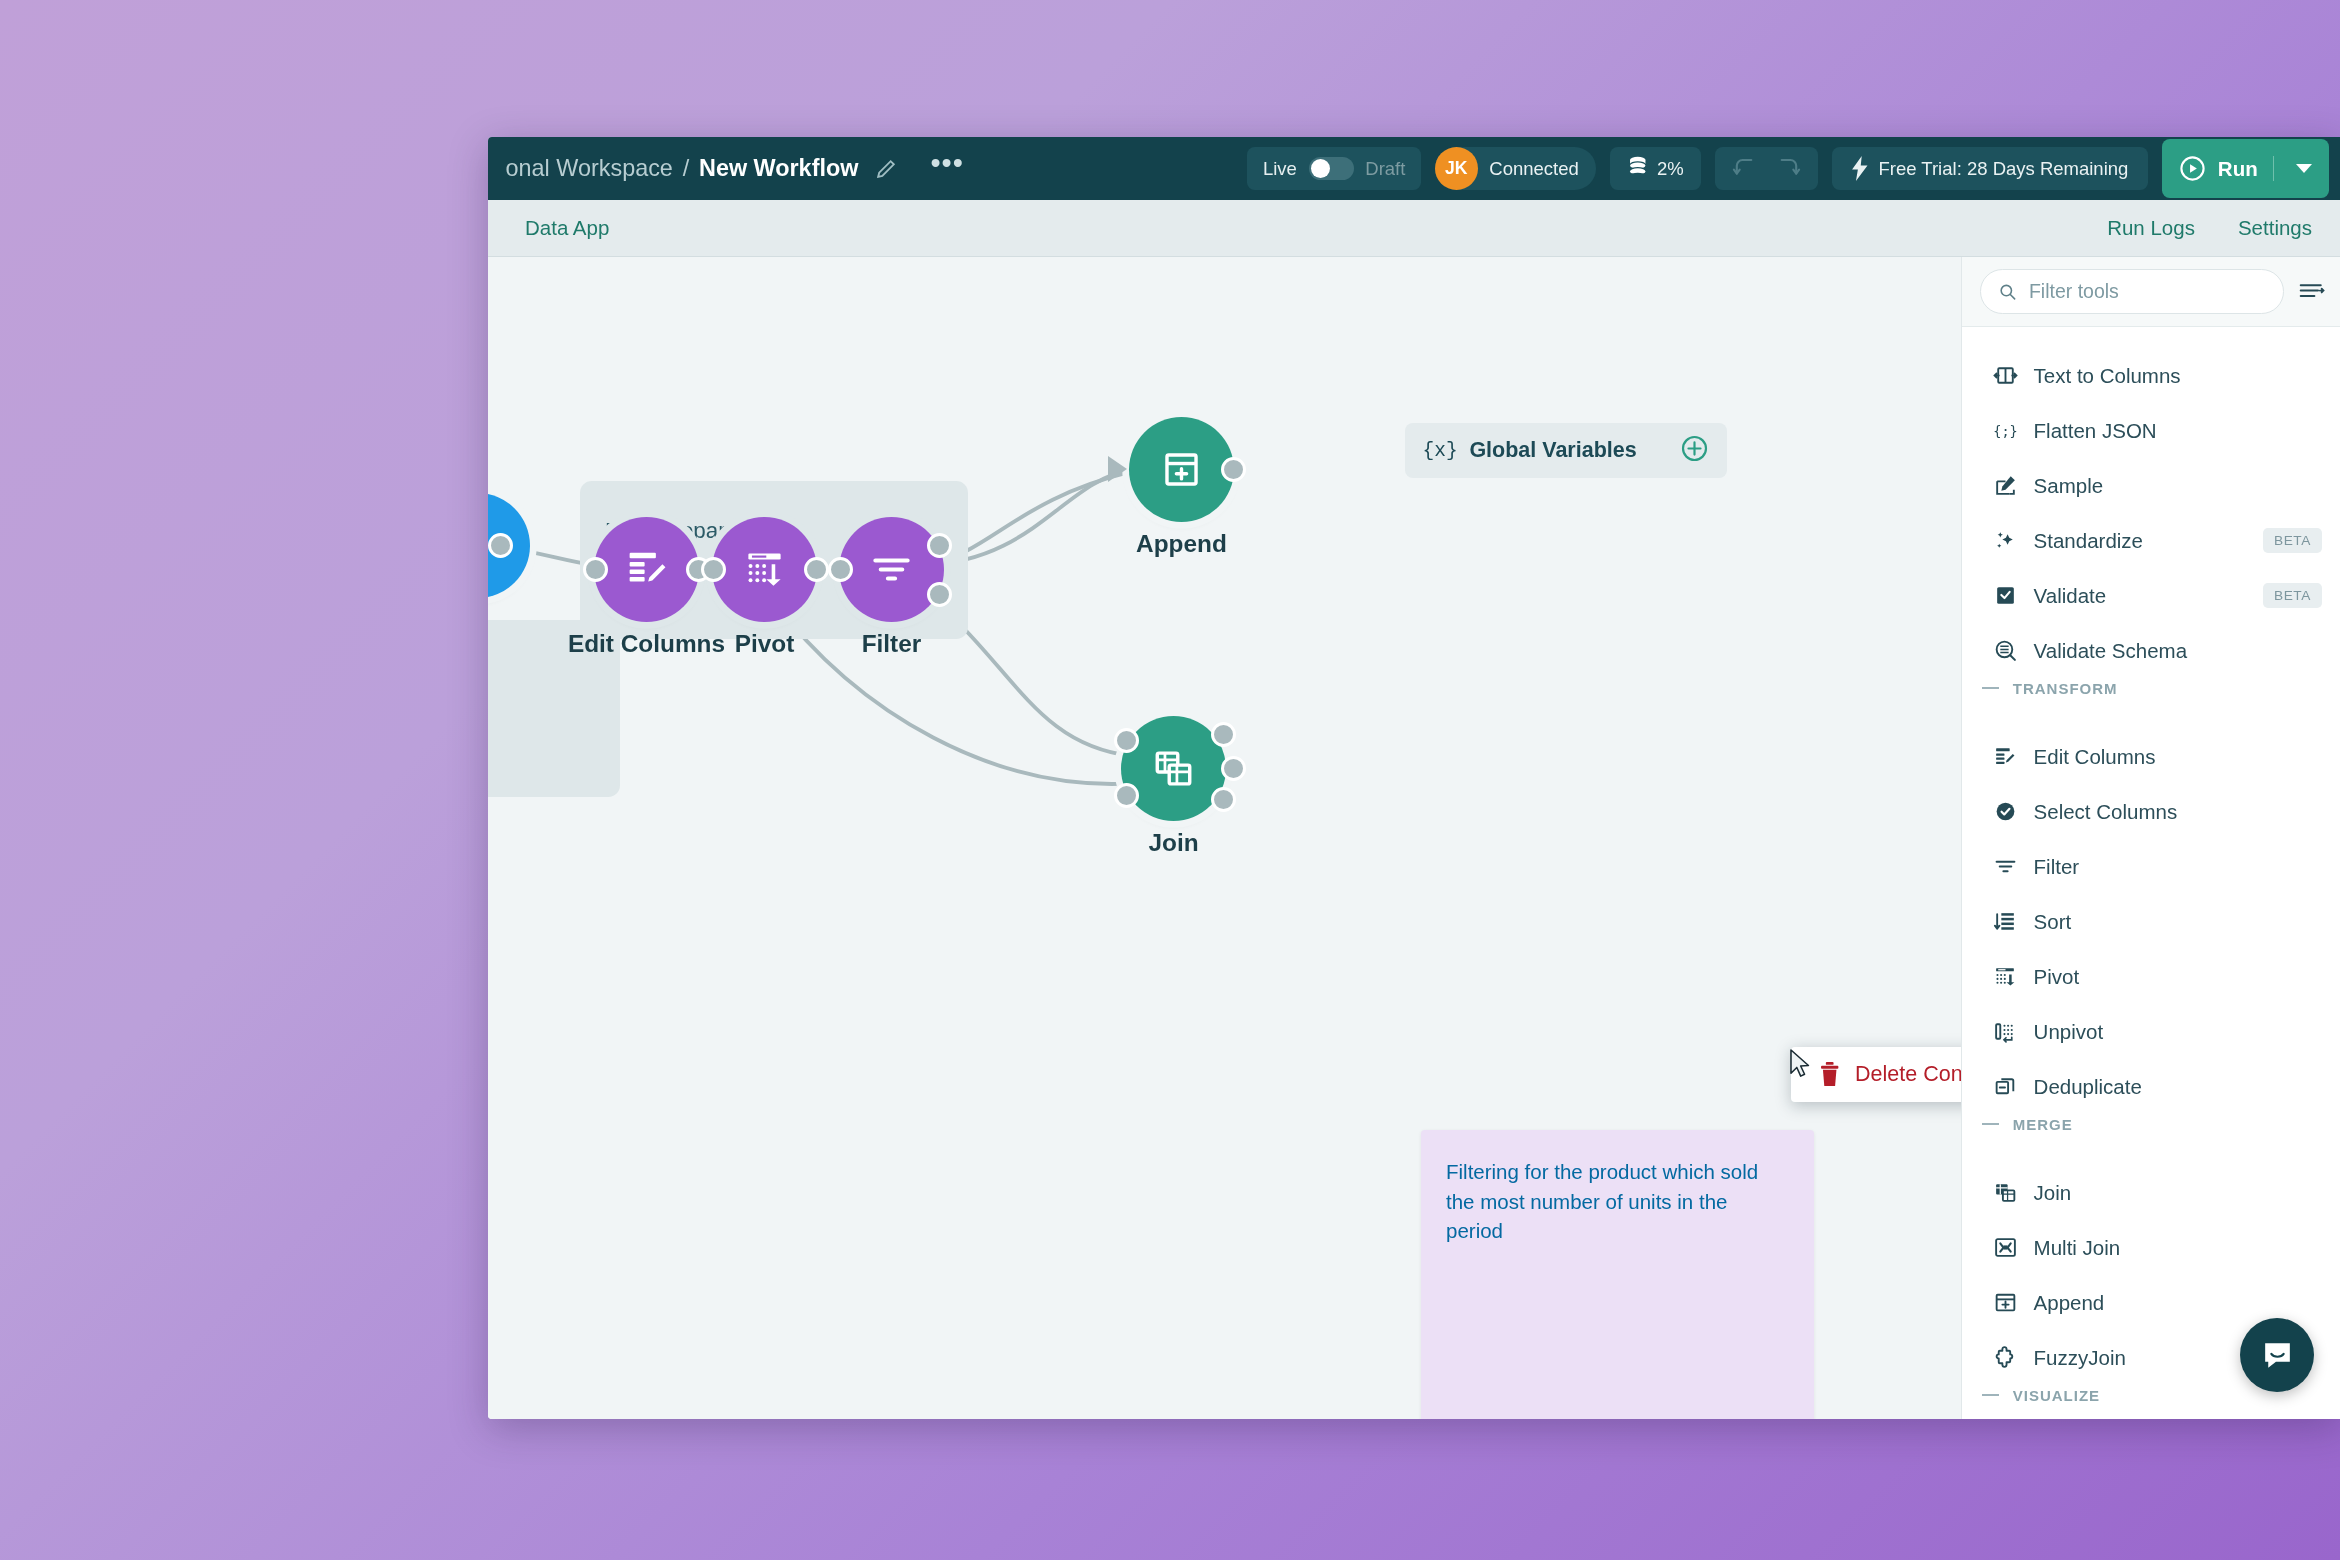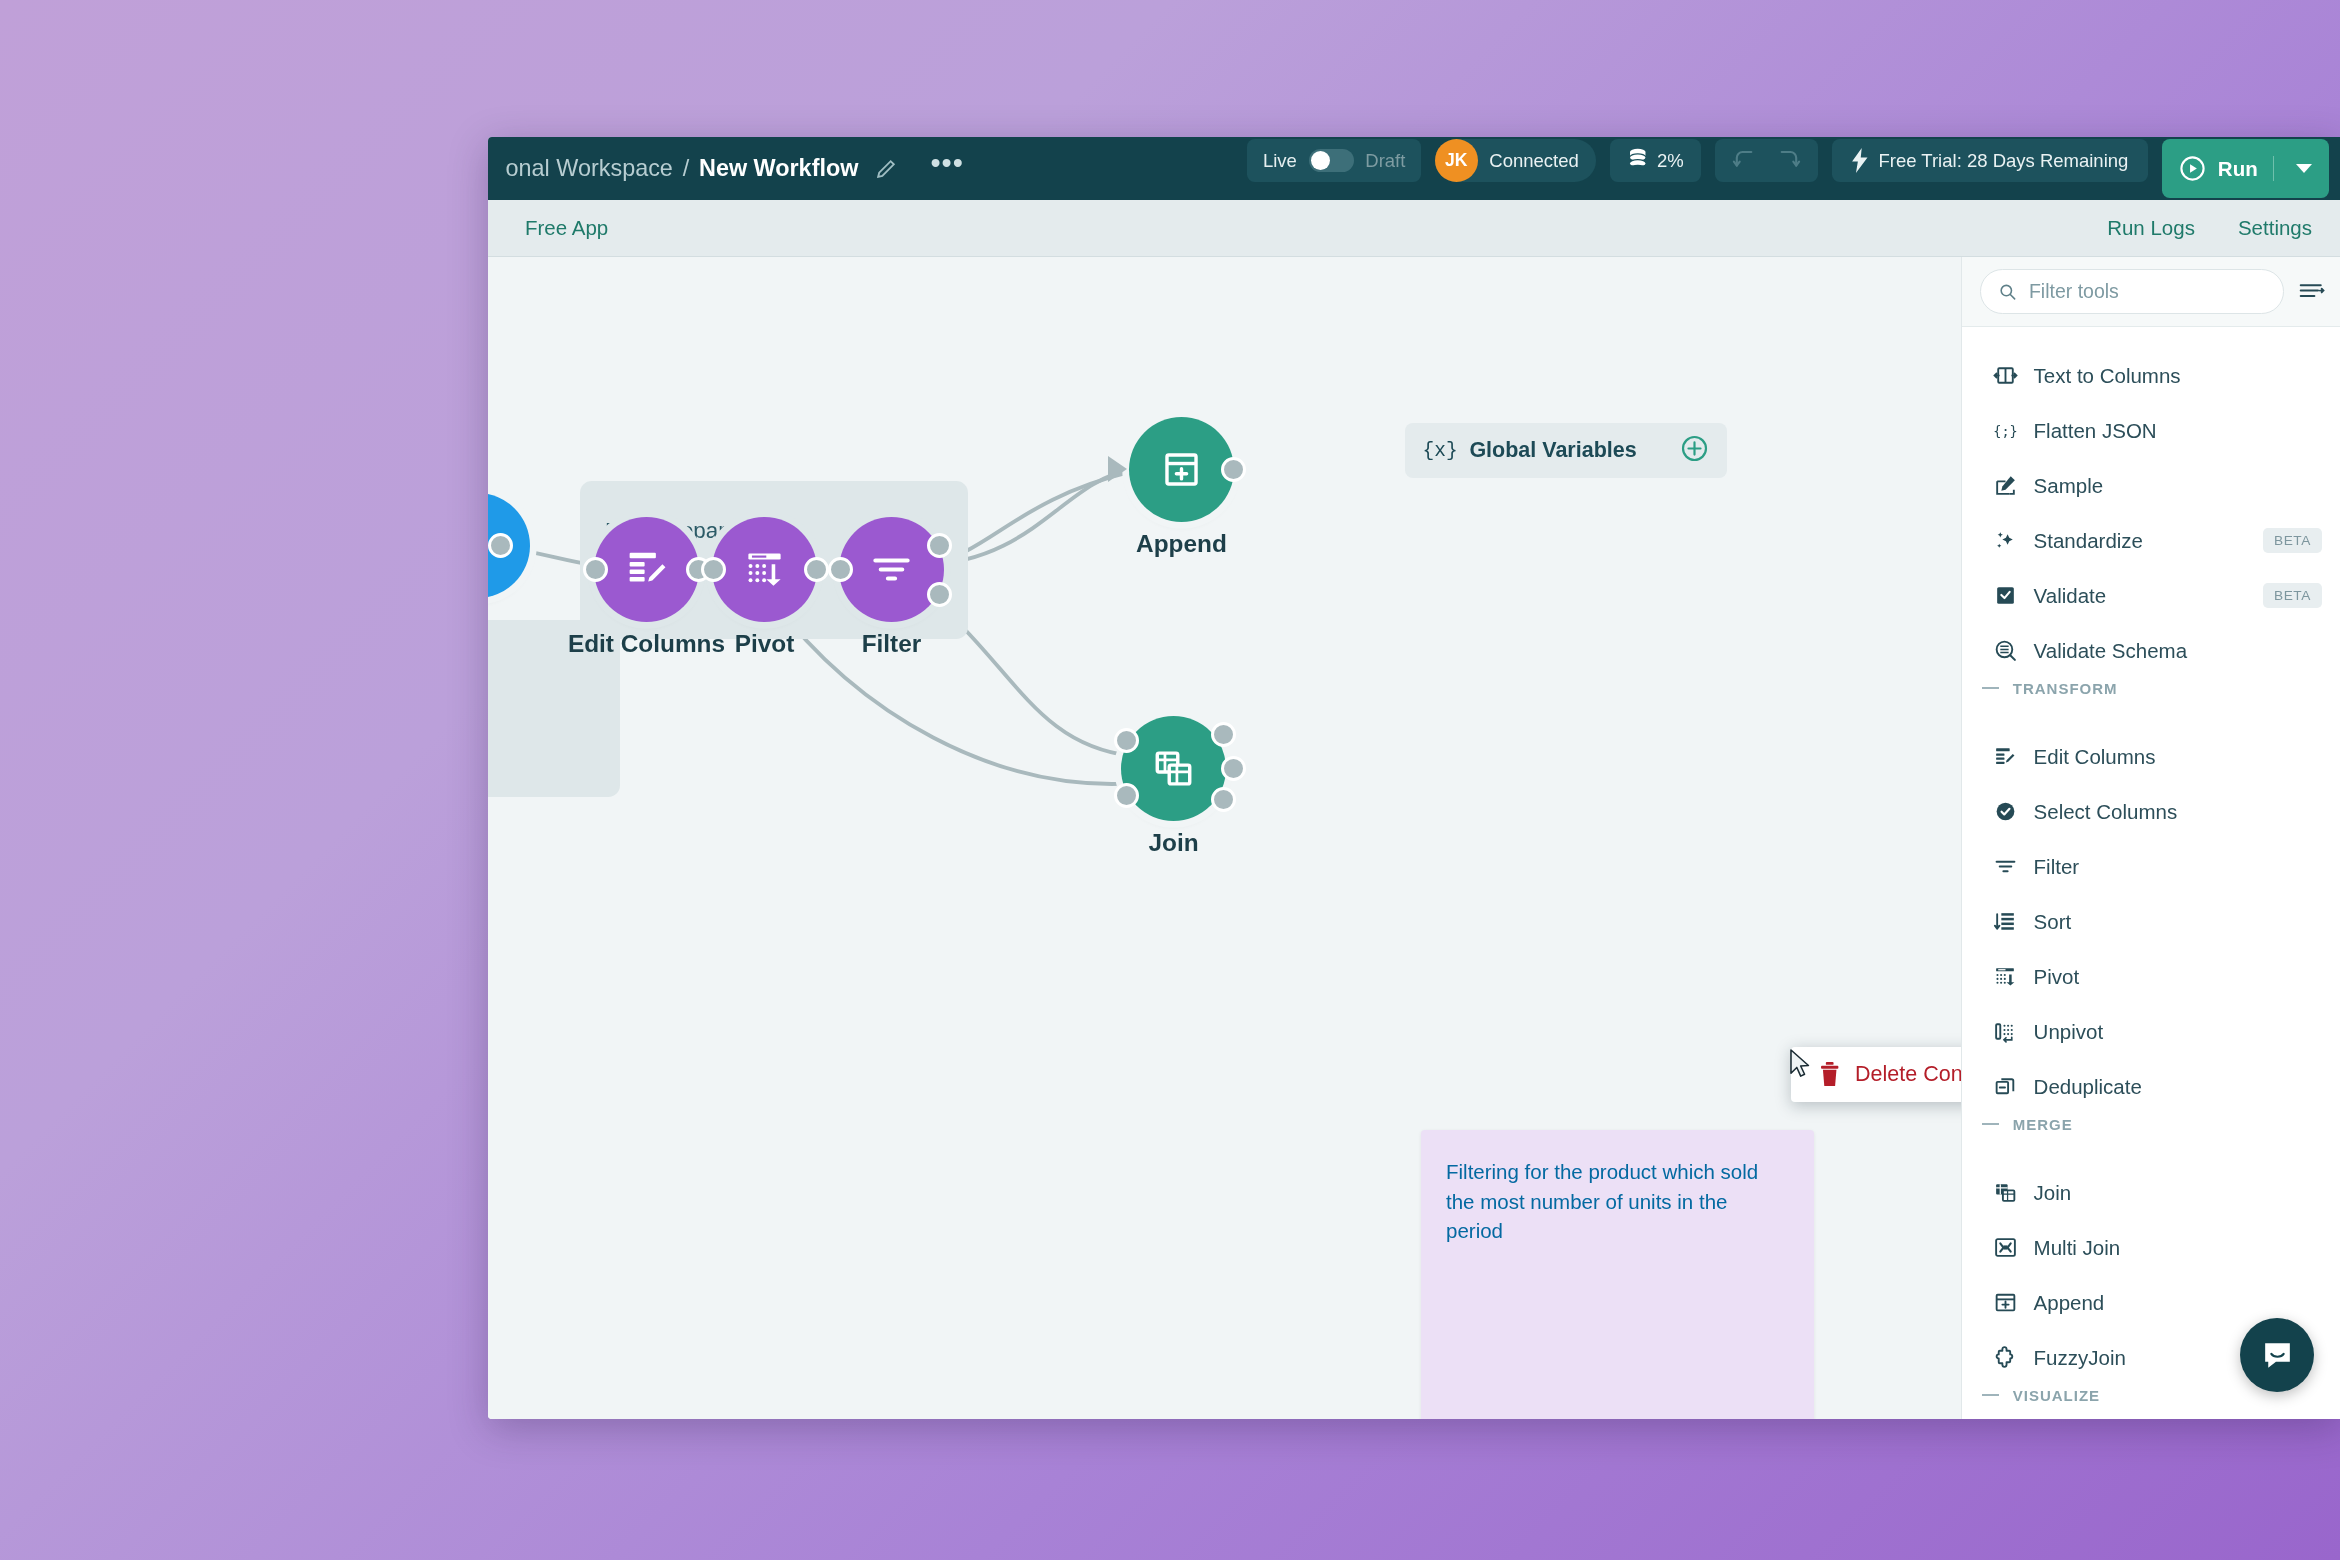--- a/index.html
+++ b/index.html
@@ -38,21 +38,21 @@
   .bc-muted { font-size: 23.4px; color:#b7cdd1; }
   .bc-sep { font-size: 23.4px; color:#b7cdd1; }
   .bc-title { font-size: 23.4px; color:#ffffff; font-weight: 600; }
   .ic-btn {
     display:inline-flex; align-items:center; justify-content:center;
     cursor:pointer; color:#9fbdc2;
   }
   .pencil { width: 25px; height: 25px; margin-left: 5.9px; }
   .dots { font-size: 29px; letter-spacing:1px; color:#cfe0e3; margin-left: 21.5px; line-height: 9.8px; padding-bottom: 9.8px;}
 
-  #topbar-right { margin-left:auto; display:flex; align-items:flex-start; gap: 13.7px; }
+  #topbar-right { margin-left:auto; display:flex; align-items:center; gap: 13.7px; }
 
   .seg {
     background: #1d525d; border-radius: 7.8px; height: 43px;
     display:flex; align-items:center; gap: 9.8px; padding: 0 15.6px;
     font-size: 18.5px;
   }
   .seg.live { gap: 11.7px; }
   .live-label { color:#e6eff0; }
   .draft-label { color:#7e9ca2; }
   .toggle {
@@ -310,21 +310,21 @@
           <path d="M11.5 9.5l7 4.5-7 4.5z" fill="#fff"></path>
         </svg>
         <span>Run</span>
         <span class="run-div"></span>
         <span class="caret-down"></span>
       </div>
     </div>
   </div>
 
   <div id="subbar">
-    <span class="subbar-link">Free App</span>
+    <span class="subbar-link">Data App</span>
     <div id="subbar-right">
       <span class="subbar-link">Run Logs</span>
       <span class="subbar-link">Settings</span>
     </div>
   </div>
 
   <div id="body-row">
 
     <div id="canvas">
 

